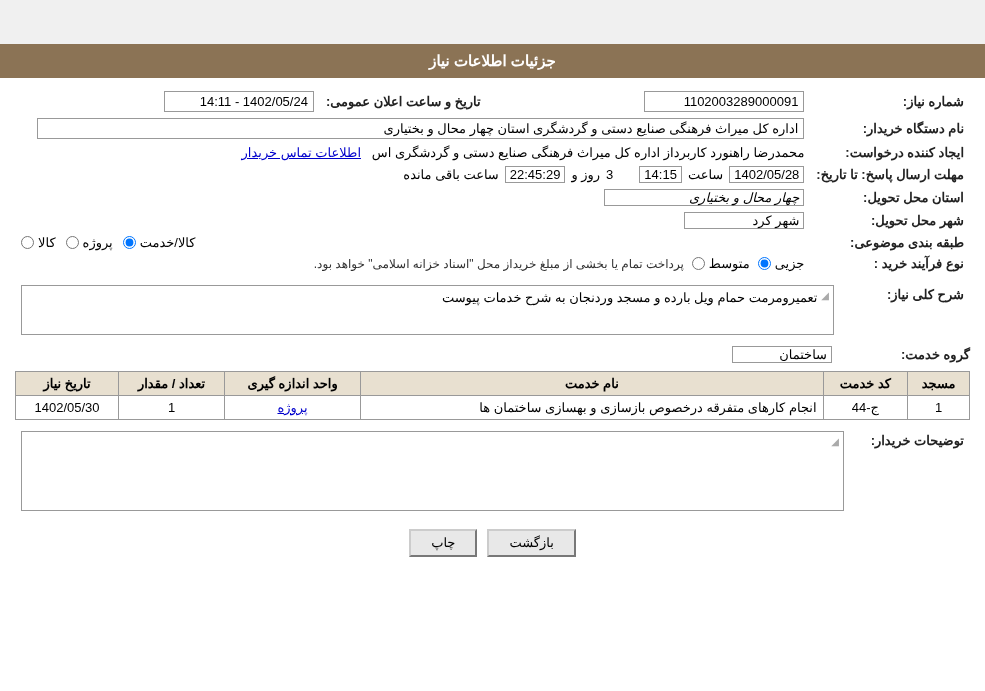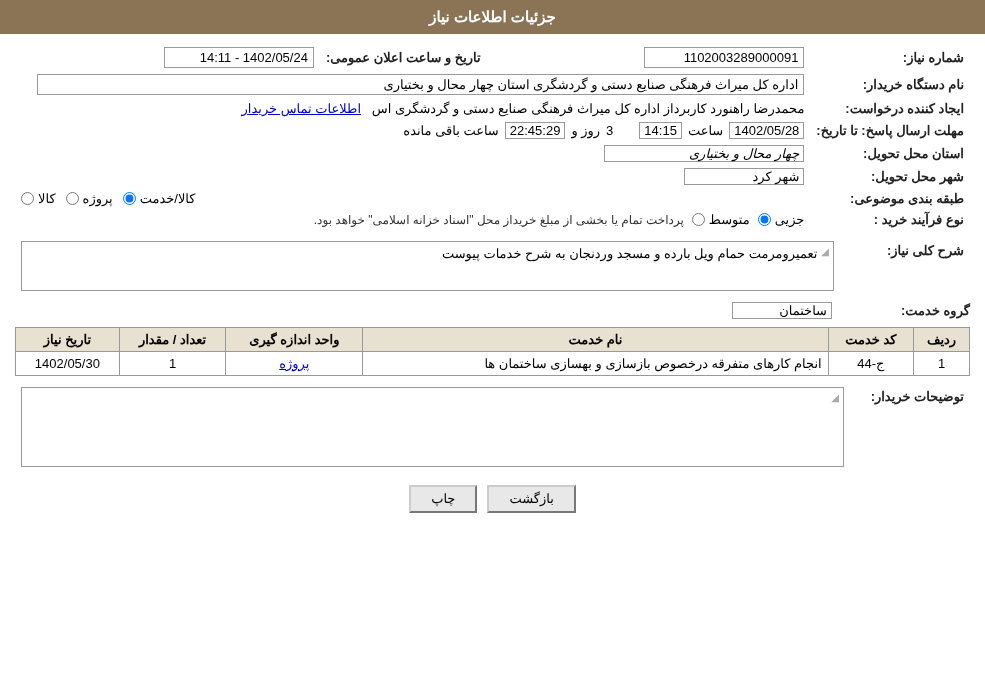--- a/index.html
+++ b/index.html
@@ -15,20 +15,21 @@
       background: #fff;
       margin: 0 auto;
     }
     .header-bar {
       background: #8B7355;
       color: #fff;
       text-align: center;
       padding: 8px 0;
       font-size: 15px;
       font-weight: bold;
+      margin-top: 44px;
     }
     .content {
       padding: 10px 15px;
     }
     .info-table {
       width: 100%;
       border-collapse: collapse;
       margin-bottom: 8px;
     }
     .info-table td {
@@ -248,21 +249,21 @@
 
 
     <div class="service-group-row">
       <span class="label-cell">گروه خدمت:</span>
       <span class="small-box" style="min-width:100px;">ساختمان</span>
     </div>
 
     <table class="services-table">
       <thead>
         <tr>
-          <th>ردیف</th>
+          <th>مسجد</th>
           <th>کد خدمت</th>
           <th>نام خدمت</th>
           <th>واحد اندازه گیری</th>
           <th>تعداد / مقدار</th>
           <th>تاریخ نیاز</th>
         </tr>
       </thead>
       <tbody id="services-tbody">
       <tr>
     <td>1</td>

